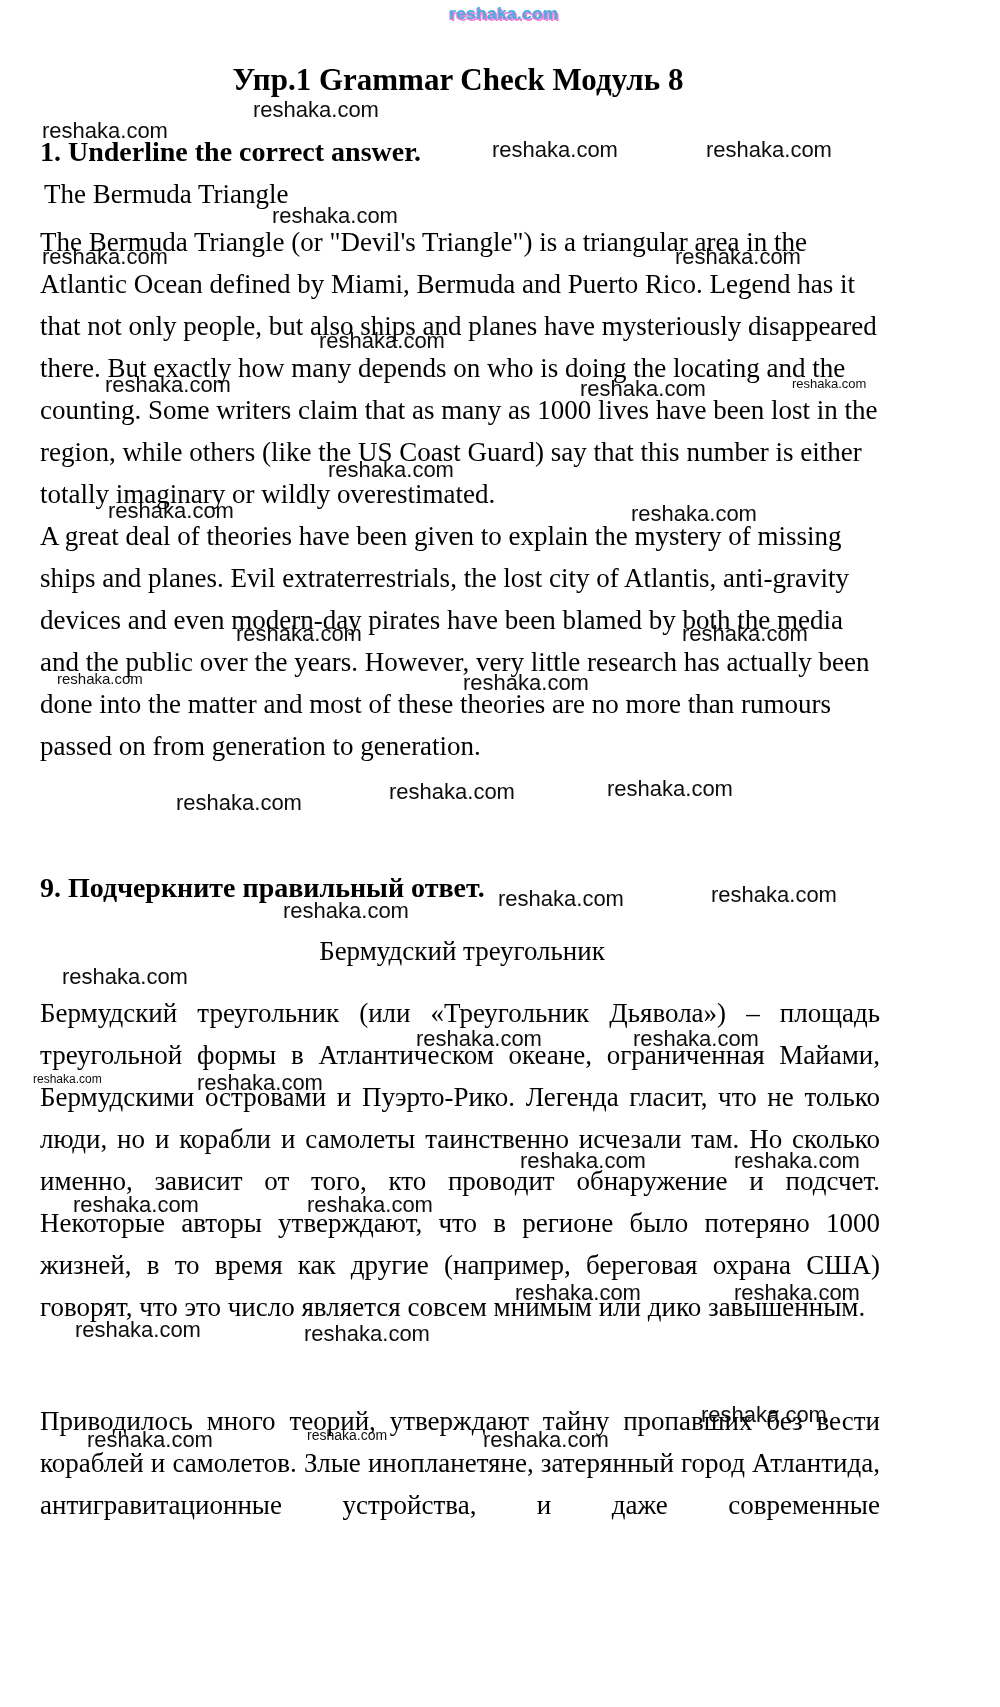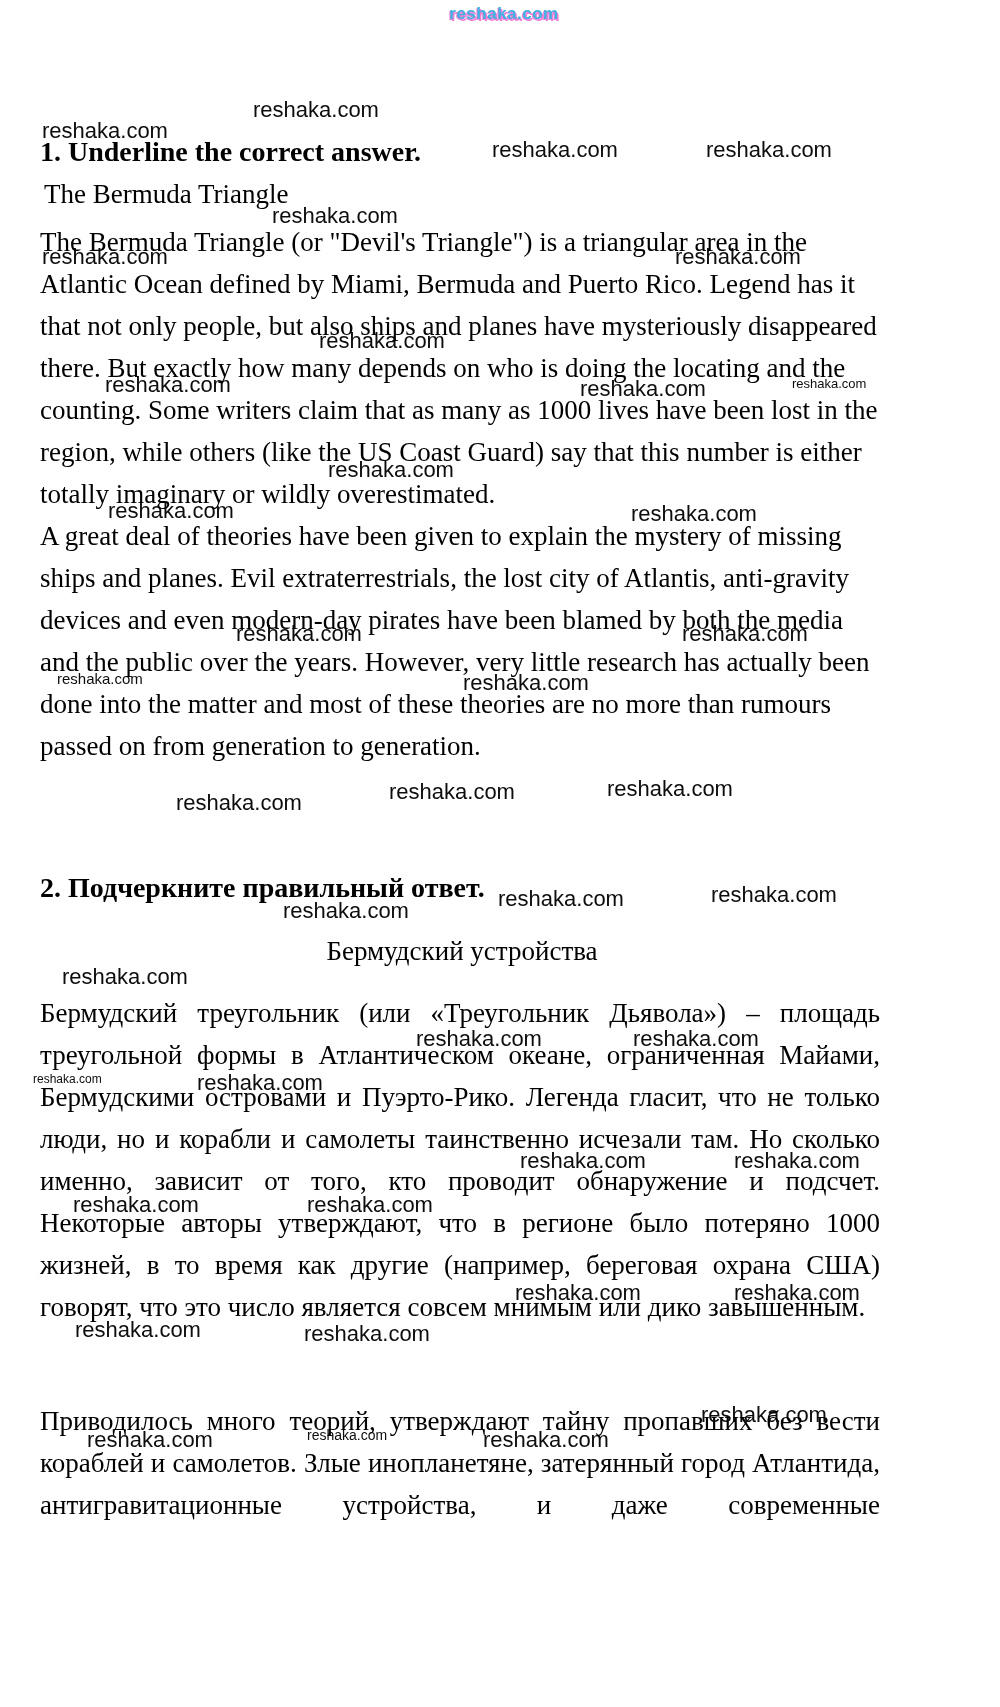--- a/index.html
+++ b/index.html
@@ -128,30 +128,31 @@
       <span class="wm" style="left: 515px; top: 1282px; font-size: 22px;">reshaka.com</span>
       <span class="wm" style="left: 734px; top: 1282px; font-size: 22px;">reshaka.com</span>
       <span class="wm" style="left: 75px; top: 1319px; font-size: 22px;">reshaka.com</span>
       <span class="wm" style="left: 304px; top: 1323px; font-size: 22px;">reshaka.com</span>
       <span class="wm" style="left: 701px; top: 1404px; font-size: 22px;">reshaka.com</span>
       <span class="wm" style="left: 87px; top: 1429px; font-size: 22px;">reshaka.com</span>
       <span class="wm" style="left: 307px; top: 1428px; font-size: 14px;">reshaka.com</span>
       <span class="wm" style="left: 483px; top: 1429px; font-size: 22px;">reshaka.com</span>
     </div>
 
+  <div class="doc-title">Упр.1 Grammar Check Модуль 8</div>
 
   <div class="heading en">1. Underline the correct answer.</div>
 
   <div class="subtitle en">The Bermuda Triangle</div>
 
   <div class="para p1">The Bermuda Triangle (or "Devil's Triangle") is a triangular area in the Atlantic Ocean defined by Miami, Bermuda and Puerto Rico. Legend has it that not only people, but also ships and planes have mysteriously disappeared there. But exactly how many depends on who is doing the locating and the counting. Some writers claim that as many as 1000 lives have been lost in the region, while others (like the US Coast Guard) say that this number is either totally imaginary or wildly overestimated.</div>
 
   <div class="para p2">A great deal of theories have been given to explain the mystery of missing ships and planes. Evil extraterrestrials, the lost city of Atlantis, anti-gravity devices and even modern-day pirates have been blamed by both the media and the public over the years. However, very little research has actually been done into the matter and most of these theories are no more than rumours passed on from generation to generation.</div>
 
-  <div class="heading ru">2. Подчеркните правильный ответ.</div>
+  <div class="heading ru">9. Подчеркните правильный ответ.</div>
 
-  <div class="subtitle ru">Бермудский устройства</div>
+  <div class="subtitle ru">Бермудский треугольник</div>
 
   <div class="para rp1">Бермудский треугольник (или «Треугольник Дьявола») – площадь треугольной формы в Атлантическом океане, ограниченная Майами, Бермудскими островами и Пуэрто-Рико. Легенда гласит, что не только люди, но и корабли и самолеты таинственно исчезали там. Но сколько именно, зависит от того, кто проводит обнаружение и подсчет. Некоторые авторы утверждают, что в регионе было потеряно 1000 жизней, в то время как другие (например, береговая охрана США) говорят, что это число является совсем мнимым или дико завышенным.</div>
 
   <div class="para rp2">Приводилось много теорий, утверждают тайну пропавших без вести кораблей и самолетов. Злые инопланетяне, затерянный город Атлантида, антигравитационные устройства, и даже современные</div>
 
 </div>
 
 </body></html>

